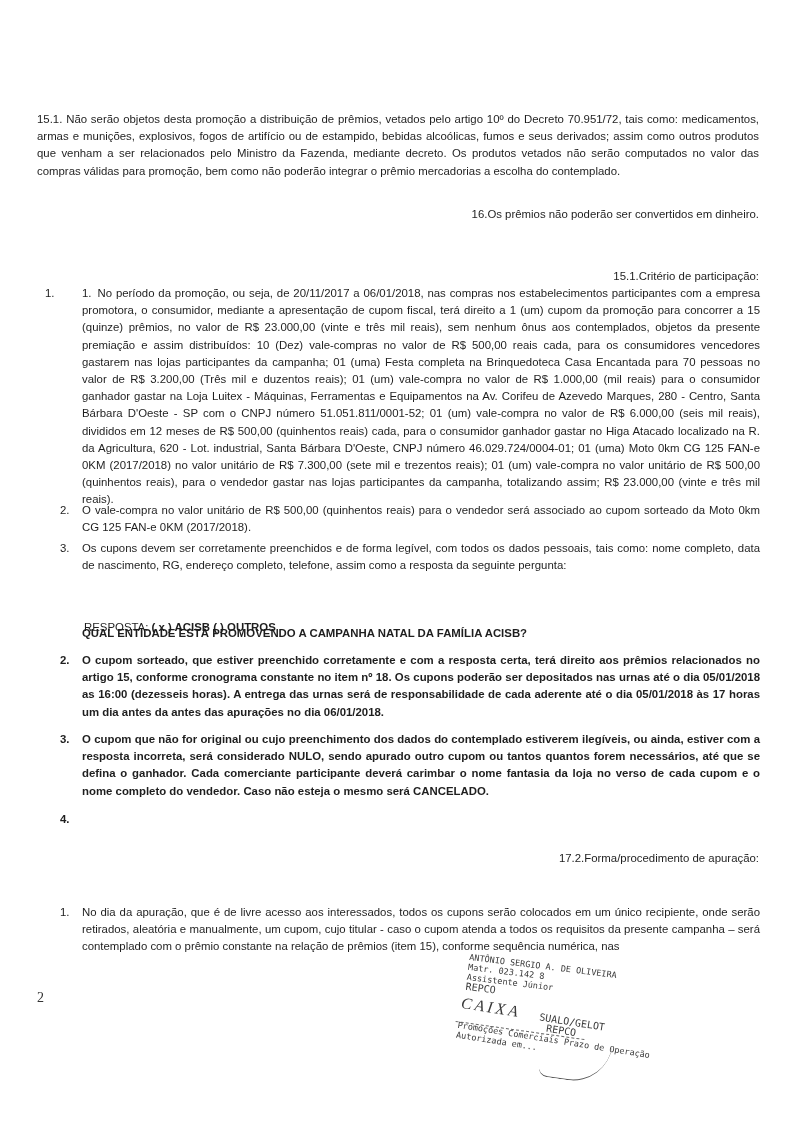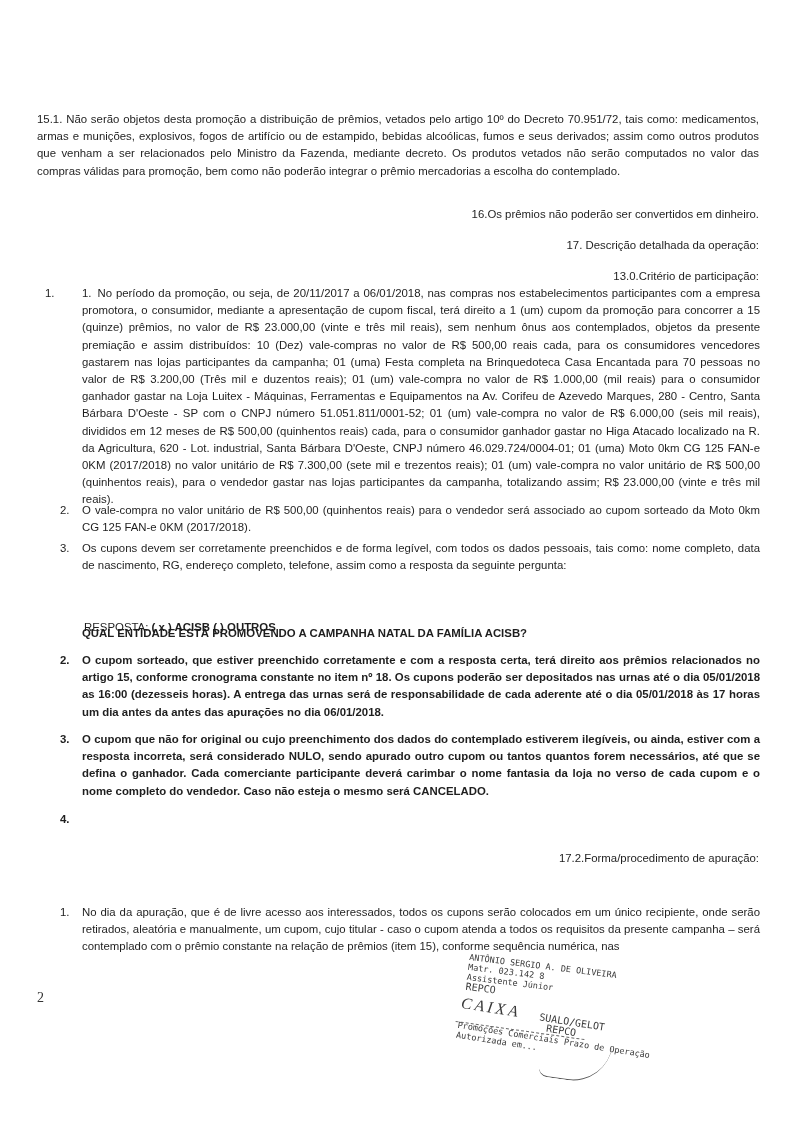--- a/index.html
+++ b/index.html
@@ -26,23 +26,22 @@
 </style>
 </head>
 <body>
 
 <div class="page">
 
   <div class="p" style="top:111px;">15.1. Não serão objetos desta promoção a distribuição de prêmios, vetados pelo artigo 10º do Decreto 70.951/72, tais como: medicamentos, armas e munições, explosivos, fogos de artifício ou de estampido, bebidas alcoólicas, fumos e seus derivados; assim como outros produtos que venham a ser relacionados pelo Ministro da Fazenda, mediante decreto. Os produtos vetados não serão computados no valor das compras válidas para promoção, bem como não poderão integrar o prêmio mercadorias a escolha do contemplado.</div>
 
   <div class="p nojust" style="top:206px;">16.Os prêmios não poderão ser convertidos em dinheiro.</div>
 
-  <div class="p nojust" style="top:237px;">17. Descrição detalhada da operação:</div>
 
-  <div class="p nojust" style="top:268px;">13.0.Critério de participação:</div>
+  <div class="p nojust" style="top:268px;">15.1.Critério de participação:</div>
 
   <div class="li" style="top:285px; left:82px; width:678px;">
     <span class="num" style="left:-37px;">1.</span>
     <span class="num2">1.</span><span>No período da promoção, ou seja, de 20/11/2017 a 06/01/2018, nas compras nos estabelecimentos participantes com a empresa promotora, o consumidor, mediante a apresentação de cupom fiscal, terá direito a 1 (um) cupom da promoção para concorrer a 15 (quinze) prêmios, no valor de R$ 23.000,00 (vinte e três mil reais), sem nenhum ônus aos contemplados, objetos da presente premiação e assim distribuídos: 10 (Dez) vale-compras no valor de R$ 500,00 reais cada, para os consumidores vencedores gastarem nas lojas participantes da campanha; 01 (uma) Festa completa na Brinquedoteca Casa Encantada para 70 pessoas no valor de R$ 3.200,00 (Três mil e duzentos reais); 01 (um) vale-compra no valor de R$ 1.000,00 (mil reais) para o consumidor ganhador gastar na Loja Luitex - Máquinas, Ferramentas e Equipamentos na Av. Corifeu de Azevedo Marques, 280 - Centro, Santa Bárbara D'Oeste - SP com o CNPJ número 51.051.811/0001-52; 01 (um) vale-compra no valor de R$ 6.000,00 (seis mil reais), divididos em 12 meses de R$ 500,00 (quinhentos reais) cada, para o consumidor ganhador gastar no Higa Atacado localizado na R. da Agricultura, 620 - Lot. industrial, Santa Bárbara D'Oeste, CNPJ número 46.029.724/0004-01; 01 (uma) Moto 0km CG 125 FAN-e 0KM (2017/2018) no valor unitário de R$ 7.300,00 (sete mil e trezentos reais); 01 (um) vale-compra no valor unitário de R$ 500,00 (quinhentos reais), para o vendedor gastar nas lojas participantes da campanha, totalizando assim; R$ 23.000,00 (vinte e três mil reais).</span>
   </div>
 
   <div class="li inner" style="top:502px;">
     <span class="num">2.</span>
     <span>O vale-compra no valor unitário de R$ 500,00 (quinhentos reais) para o vendedor será associado ao cupom sorteado da Moto 0km CG 125 FAN-e 0KM (2017/2018).</span>
   </div>

